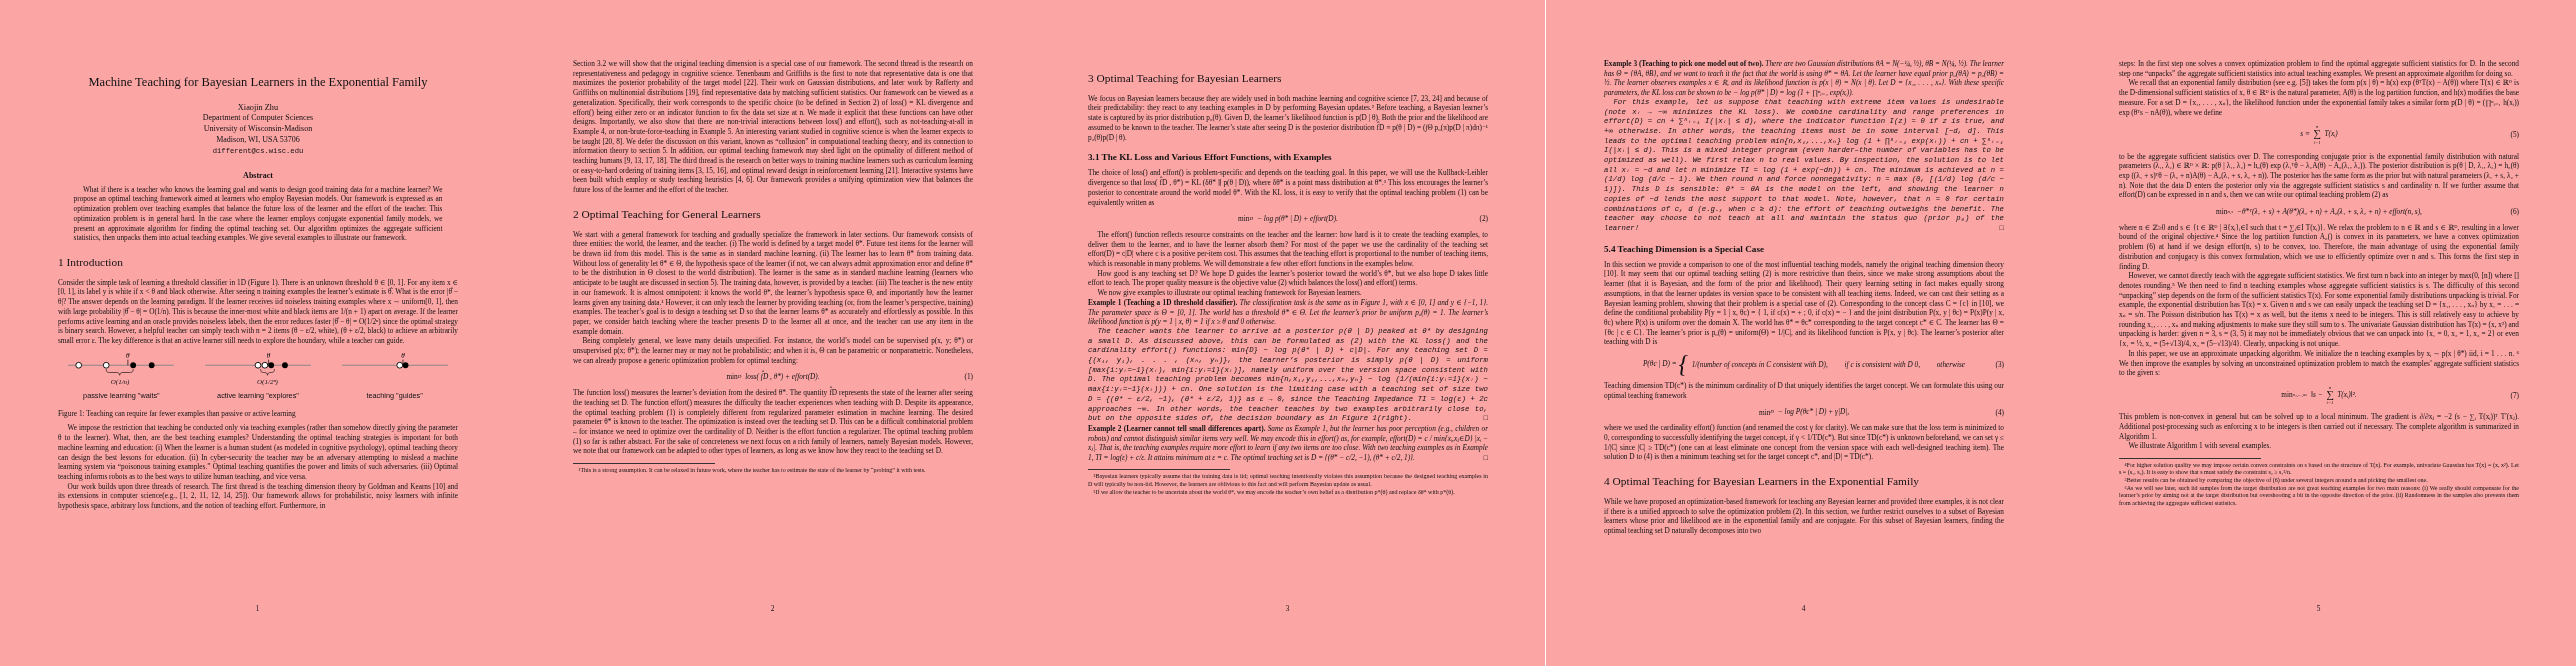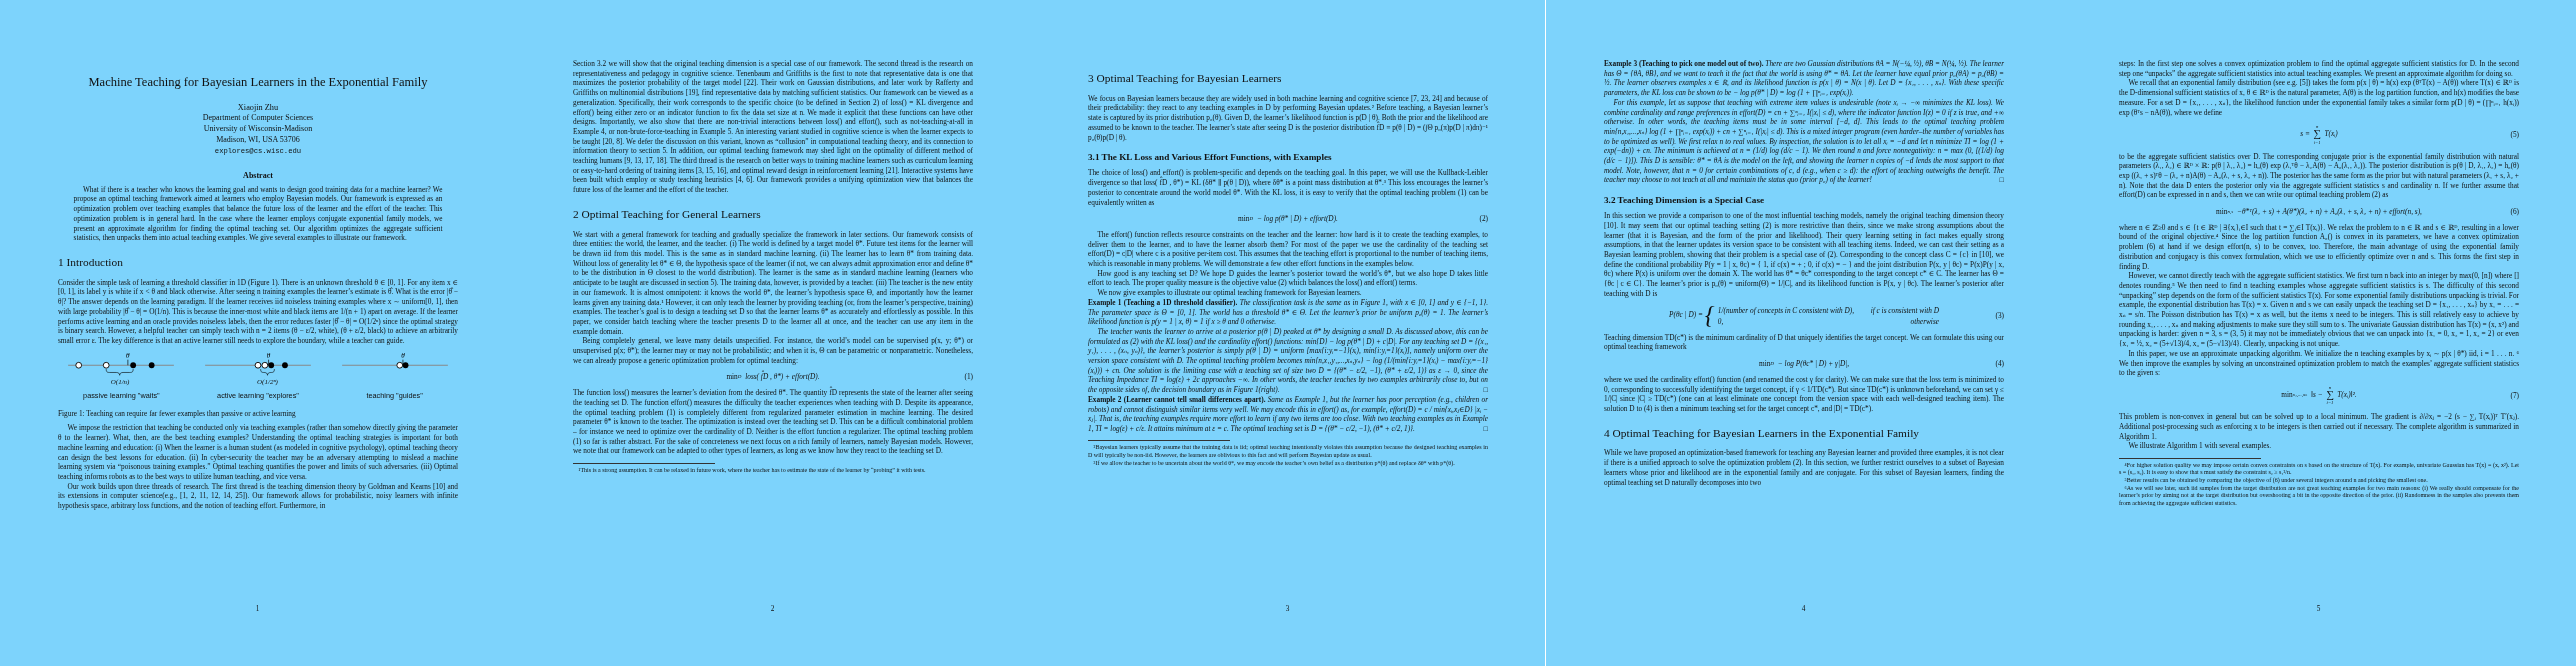--- a/index.html
+++ b/index.html
@@ -1,21 +1,21 @@
 <!DOCTYPE html>
 <html style="font-size:9px"><head>
 <meta charset="utf-8">
 <style>
   html,body { margin:0; padding:0; }
   body {
     width:2576px; height:667px; position:relative; background:#ffffff;
     font-family:"Liberation Serif","DejaVu Serif",serif; color:#111;
     overflow:hidden;
   }
-  .page { position:absolute; top:0; width:515px; height:667px; background:#7dd3fc; overflow:hidden; }
+  .page { position:absolute; top:0; width:515px; height:667px; background:#fca5a5; overflow:hidden; }
   .content { position:absolute; left:58px; width:400px; top:0; padding-top:59px; }
 
   .banner {
     position:absolute; left:5.6px; top:178px; height:367px; width:21px;
     display:flex; align-items:center; justify-content:center;
     writing-mode:vertical-rl; transform:rotate(180deg);
     color:#8a8a8f; font-size:14.5px; letter-spacing:0.6px;
   }
 
   .title { text-align:center; font-size:12.5px; line-height:1.15; margin:15.6px 0 0 0; }
@@ -24,37 +24,37 @@
   .email { text-align:center; font-family:"Liberation Mono","DejaVu Sans Mono",monospace; font-size:7.2px; margin-top:1.7px; }
 
   .abstract-head { text-align:center; font-weight:bold; font-size:8px; margin:15.6px 0 5px 0; }
   .abstract { margin:0 15.6px; font-size:7.3px; line-height:9.7px; text-align:justify; text-indent:9.4px; }
 
   .heading { font-size:11.4px; font-weight:normal; margin:13.3px 0 7.8px 0; line-height:1.2; }
   .subheading { font-size:9.2px; font-weight:bold; margin:10px 0 6.1px 0; }
 
   p.para { font-size:7.3px; line-height:9.7px; text-align:justify; margin:0; text-indent:9.4px; }
   p.flush { text-indent:0; }
-  p.italic { font-style:italic; }
+  p.italic { font-style:italic;font-family:Liberation Mono, monospace; }
   .lead { font-weight:bold; font-style:normal; }
   .qed { float:right; font-style:normal; }
 
   .eq { display:flex; align-items:center; margin:6.7px 0; font-size:7.3px; }
   .eq-side { flex:1; }
   .eq-right { text-align:right; font-style:normal; }
   .eq-center { text-align:center; font-style:italic; }
   .eq-op { display:inline-flex; flex-direction:row; align-items:flex-start; vertical-align:middle; margin-right:3.9px; }
   .eq-op .op { font-style:normal; line-height:1.1; }
   .eq-op .opsub { font-size:5px; line-height:1; margin-top:0.6px; }
   .bigop-wrap { display:inline-flex; flex-direction:column; align-items:center; vertical-align:middle; line-height:1; margin:0 1.7px; }
   .bigop-above,.bigop-below { font-size:4.7px; line-height:1.1; }
   .bigop { font-size:10.6px; font-style:normal; line-height:1; }
   .cases { display:inline-flex; align-items:center; gap:3.3px; text-align:left; vertical-align:middle; }
   .brace { font-size:24.5px; font-weight:normal; line-height:0.85; }
-  .cases-rows { display:inline-flex; flex-direction:column; gap:1.7px; }
+  .cases-rows { display:inline-flex; flex-direction:row; gap:1.7px; }
   .cases-row { display:flex; gap:16.7px; justify-content:space-between; }
 
   .figure { margin:7.8px 0 1.1px 0; display:flex; justify-content:center; gap:25.6px; }
   .panel { width:111px; text-align:center; }
   .panel svg { display:block; margin:0 auto; }
   .bound { font-style:italic; font-size:7px; height:9px; line-height:7.8px; }
   .panel-label { font-family:"Liberation Sans","DejaVu Sans",sans-serif; font-size:7.3px; margin-top:2.8px; }
   .figcaption { text-align:left; font-size:7.3px; margin:9px 0 5.6px 0; }
 
   .fnrule { border:none; border-top:0.7px solid #333; width:142px; margin:6.7px 0 2.8px 0; }
@@ -67,21 +67,21 @@
 
 <div class="banner">arXiv:1306.4947v2 [cs.LG] 3 Oct 2013</div>
 
 <section class="page" style="left:0px">
   <div class="content">
       <div class="title">Machine Teaching for Bayesian Learners in the Exponential Family</div>
       <div class="author">Xiaojin Zhu</div>
       <div class="affil">Department of Computer Sciences</div>
       <div class="affil">University of Wisconsin-Madison</div>
       <div class="affil">Madison, WI, USA 53706</div>
-      <div class="email">explores@cs.wisc.edu</div>
+      <div class="email">different@cs.wisc.edu</div>
       <div class="abstract-head">Abstract</div>
       <p class="abstract">What if there is a teacher who knows the learning goal and wants to design good training data for a machine learner? We propose an optimal teaching framework aimed at learners who employ Bayesian models. Our framework is expressed as an optimization problem over teaching examples that balance the future loss of the learner and the effort of the teacher. This optimization problem is in general hard. In the case where the learner employs conjugate exponential family models, we present an approximate algorithm for finding the optimal teaching set. Our algorithm optimizes the aggregate sufficient statistics, then unpacks them into actual teaching examples. We give several examples to illustrate our framework.</p>
       <h2 class="heading">1 Introduction</h2>
       <p class="para flush">Consider the simple task of learning a threshold classifier in 1D (Figure 1). There is an unknown threshold θ ∈ [0, 1]. For any item x ∈ [0, 1], its label y is white if x &lt; θ and black otherwise. After seeing n training examples the learner’s estimate is θ̂. What is the error |θ̂ − θ|? The answer depends on the learning paradigm. If the learner receives iid noiseless training examples where x ∼ uniform[0, 1], then with large probability |θ̂ − θ| = O(1/n). This is because the inner-most white and black items are 1/(n + 1) apart on average. If the learner performs active learning and an oracle provides noiseless labels, then the error reduces faster |θ̂ − θ| = O(1/2ⁿ) since the optimal strategy is binary search. However, a helpful teacher can simply teach with n = 2 items (θ − ε/2, white), (θ + ε/2, black) to achieve an arbitrarily small error ε. The key difference is that an active learner still needs to explore the boundary, while a teacher can guide.</p>
       <div class="figure">
         <div class="panel">
           <svg width="106" height="25.6" viewBox="0 0 190 46">
             <line x1="0" y1="22" x2="190" y2="22" stroke="#888888" stroke-width="2"></line>
             <line x1="107.35" y1="12" x2="107.35" y2="22" stroke="#000" stroke-width="1.2"></line>
             <text x="107.35" y="9" text-anchor="middle" font-size="13" font-style="italic">θ</text>
@@ -169,21 +169,21 @@
       <hr class="fnrule">
       <p class="footnote">²Bayesian learners typically assume that the training data is iid; optimal teaching intentionally violates this assumption because the designed teaching examples in D will typically be non-iid. However, the learners are oblivious to this fact and will perform Bayesian update as usual.</p>
       <p class="footnote">³If we allow the teacher to be uncertain about the world θ*, we may encode the teacher’s own belief as a distribution p*(θ) and replace δθ* with p*(θ).</p>
     </div>
   <div class="pagenum">3</div>
 </section>
 <section class="page" style="left:1546px">
   <div class="content">
       <p class="para flush"><b class="lead">Example 3 (Teaching to pick one model out of two).</b> <i class="theorem-body">There are two Gaussian distributions θA = N(−¼, ½), θB = N(¼, ½). The learner has Θ = {θA, θB}, and we want to teach it the fact that the world is using θ* = θA. Let the learner have equal prior p₀(θA) = p₀(θB) = ½. The learner observes examples x ∈ ℝ, and its likelihood function is p(x | θ) = N(x | θ). Let D = {x₁, . . . , xₙ}. With these specific parameters, the KL loss can be shown to be − log p(θ* | D) = log (1 + ∏ⁿᵢ₌₁ exp(xᵢ)).</i></p>
       <p class="para italic">For this example, let us suppose that teaching with extreme item values is undesirable (note xᵢ → −∞ minimizes the KL loss). We combine cardinality and range preferences in effort(D) = cn + ∑ⁿᵢ₌₁ I(|xᵢ| ≤ d), where the indicator function I(z) = 0 if z is true, and +∞ otherwise. In other words, the teaching items must be in some interval [−d, d]. This leads to the optimal teaching problem min{n,x₁,...,xₙ} log (1 + ∏ⁿᵢ₌₁ exp(xᵢ)) + cn + ∑ⁿᵢ₌₁ I(|xᵢ| ≤ d). This is a mixed integer program (even harder–the number of variables has to be optimized as well). We first relax n to real values. By inspection, the solution is to let all xᵢ = −d and let n minimize TI = log (1 + exp(−dn)) + cn. The minimum is achieved at n = (1/d) log (d/c − 1). We then round n and force nonnegativity: n = max (0, [(1/d) log (d/c − 1)]). This D is sensible: θ* = θA is the model on the left, and showing the learner n copies of −d lends the most support to that model. Note, however, that n = 0 for certain combinations of c, d (e.g., when c ≥ d): the effort of teaching outweighs the benefit. The teacher may choose to not teach at all and maintain the status quo (prior p₀) of the learner!<span class="qed">□</span></p>
-      <h3 class="subheading">3.2 Teaching Dimension is a Special Case</h3>
+      <h3 class="subheading">5.4 Teaching Dimension is a Special Case</h3>
       <p class="para flush">In this section we provide a comparison to one of the most influential teaching models, namely the original teaching dimension theory [10]. It may seem that our optimal teaching setting (2) is more restrictive than theirs, since we make strong assumptions about the learner (that it is Bayesian, and the form of the prior and likelihood). Their query learning setting in fact makes equally strong assumptions, in that the learner updates its version space to be consistent with all teaching items. Indeed, we can cast their setting as a Bayesian learning problem, showing that their problem is a special case of (2). Corresponding to the concept class C = {c} in [10], we define the conditional probability P(y = 1 | x, θc) = { 1, if c(x) = + ;  0, if c(x) = − } and the joint distribution P(x, y | θc) = P(x)P(y | x, θc) where P(x) is uniform over the domain X. The world has θ* = θc* corresponding to the target concept c* ∈ C. The learner has Θ = {θc | c ∈ C}. The learner’s prior is p₀(θ) = uniform(Θ) = 1/|C|, and its likelihood function is P(x, y | θc). The learner’s posterior after teaching with D is</p>
       <div class="eq">
         <span class="eq-side"></span>
         <span class="eq-center"><span>P(θc | D) = </span><span class="cases">
             <span class="brace">{</span>
             <span class="cases-rows">
               <span class="cases-row">
                 <span class="expr">1/(number of concepts in C consistent with D),</span>
                 <span class="cond">if c is consistent with D</span>
               </span>

